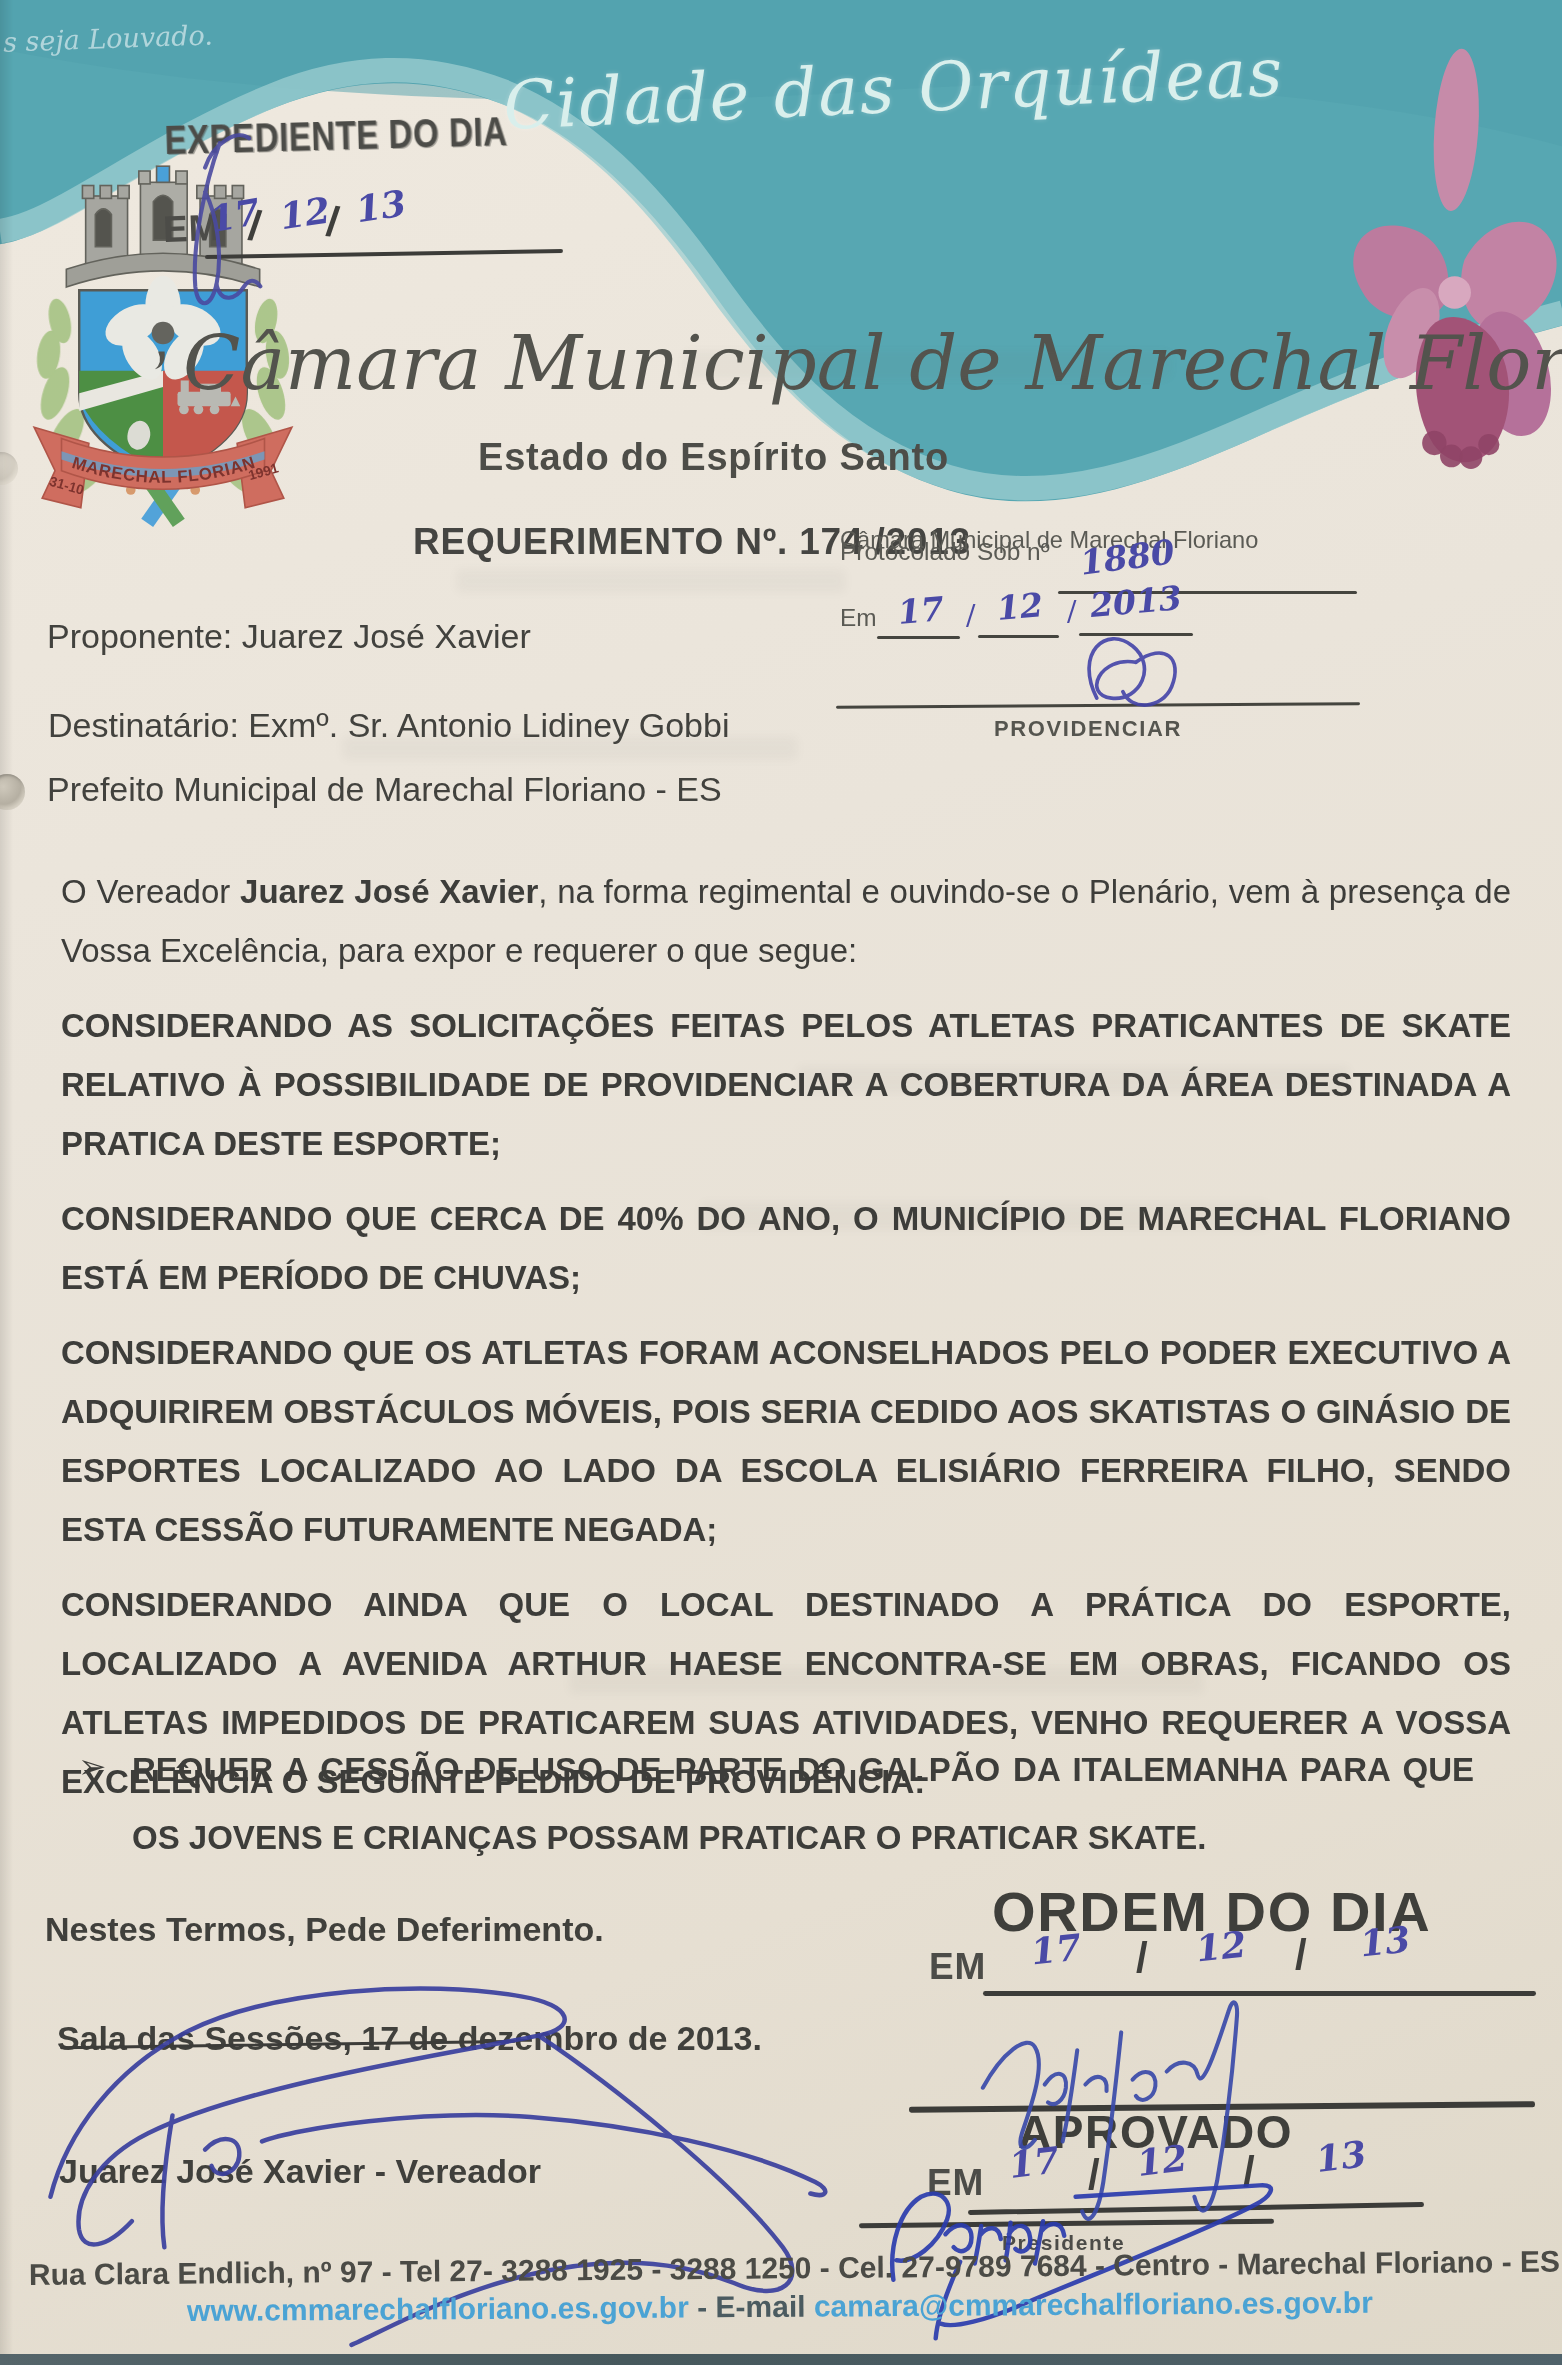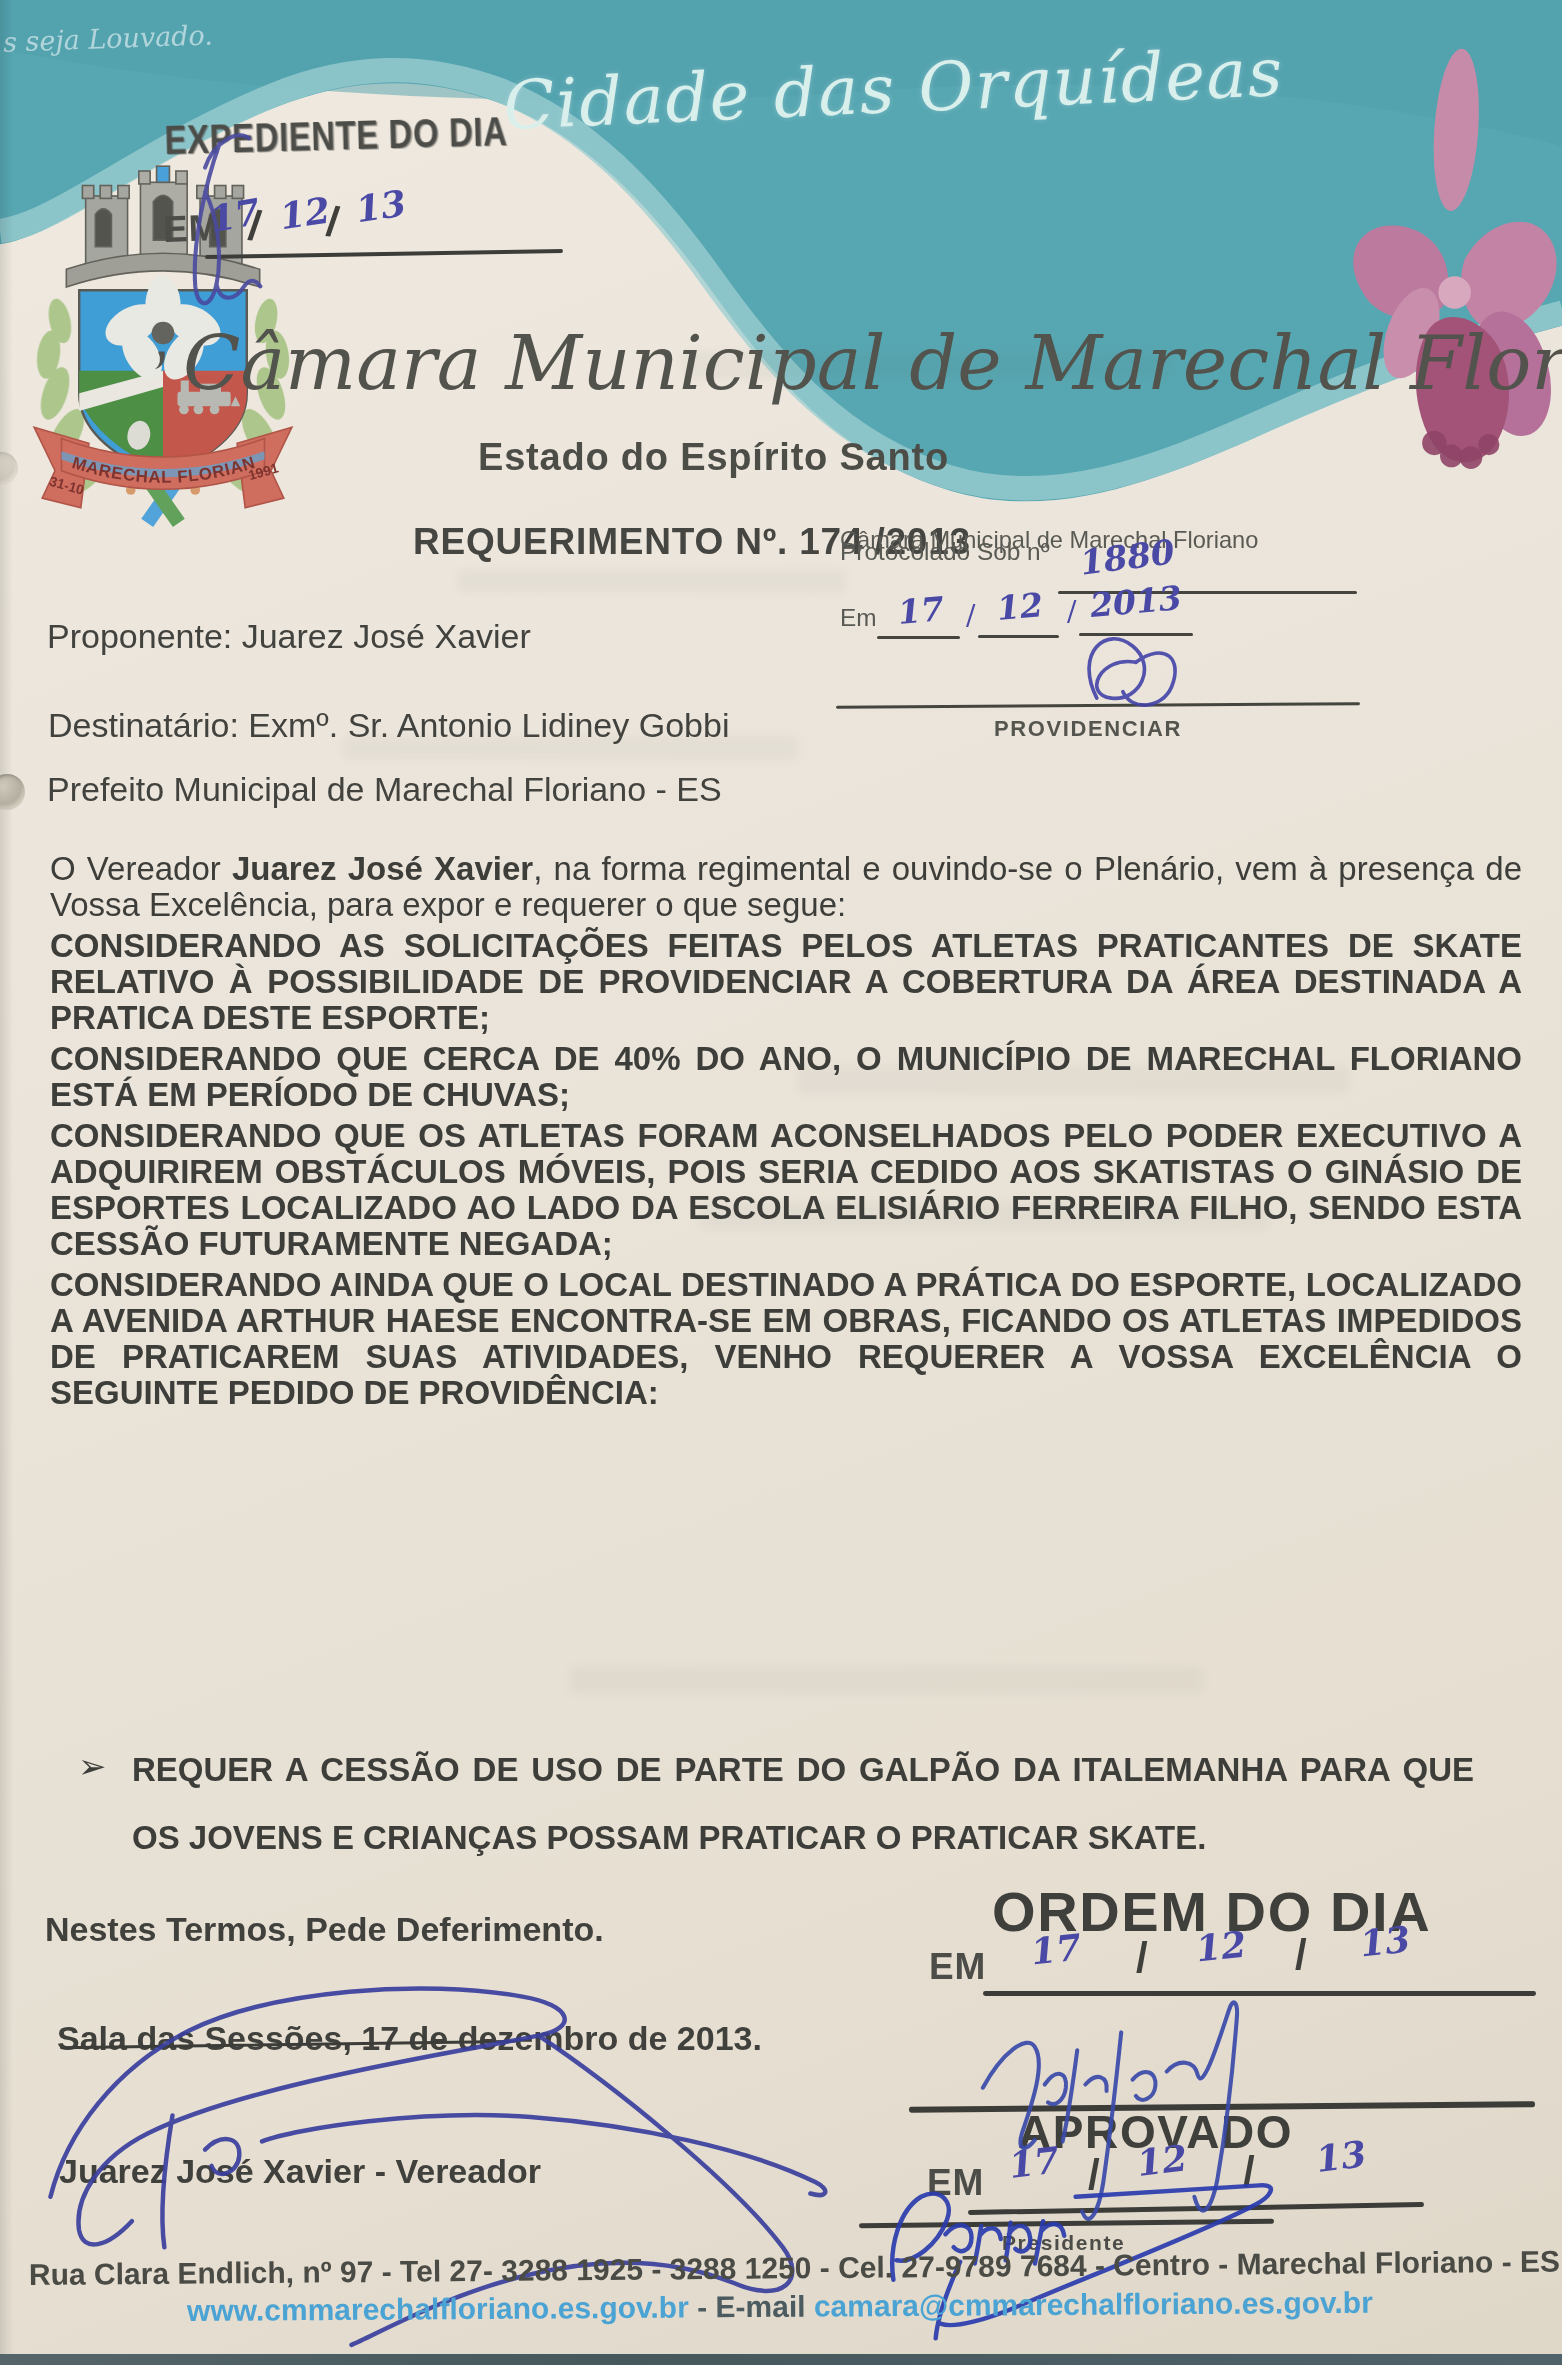--- a/index.html
+++ b/index.html
@@ -21,21 +21,21 @@
   .doctitle{font-size:37px;font-weight:bold;color:#454542;letter-spacing:0.8px;}
   
   .proto{font-size:23.6px;color:#55554f;font-weight:bold;}
   .ink{color:#4a4aa6;font-family:"DejaVu Serif",serif;}
   .inkdigit{font-size:36px;font-weight:bold;font-style:italic;}
   .dline{background:#3c3c39;height:4.1px;border-radius:2.4px;}
   .wline{background:#45453f;height:3.3px;border-radius:1.6px;}
   .slash{font-size:42px;font-weight:bold;color:#3f3f3c;}
   
   .party{font-size:34px;font-weight:normal;color:#42423e;}
-  .flow p{margin:5px;font-size:33px;line-height:36px;text-align:justify;color:#3d3d3a;}
+  .flow p{margin:16px;font-size:33px;line-height:59px;text-align:justify;color:#3d3d3a;}
   .flow p.up{font-weight:bold;}
   .bullet-wrap{font-size:33px;line-height:68px;font-weight:bold;text-align:justify;color:#3d3d3a;}
   .arrow{font-size:34px;font-weight:normal;color:#3d3d3a;}
   .closing{font-size:34px;font-weight:bold;color:#40403c;margin-top:24px;}
   .bigstamp{font-size:56px;font-weight:bold;color:#3f3f3b;letter-spacing:1.6px;}
   .smallrole{font-size:21px;font-weight:bold;color:#4c4c48;letter-spacing:1.6px;}
   .footer-line{font-size:30px;font-weight:bold;color:#4b4b46;white-space:nowrap;}
   .weblink{color:#4ba3d4;}
   .weblabel{color:#4b5b60;}
   .ghost{position:absolute;background:#6a6a64;opacity:.05;filter:blur(4.1px);border-radius:6.5px;}

